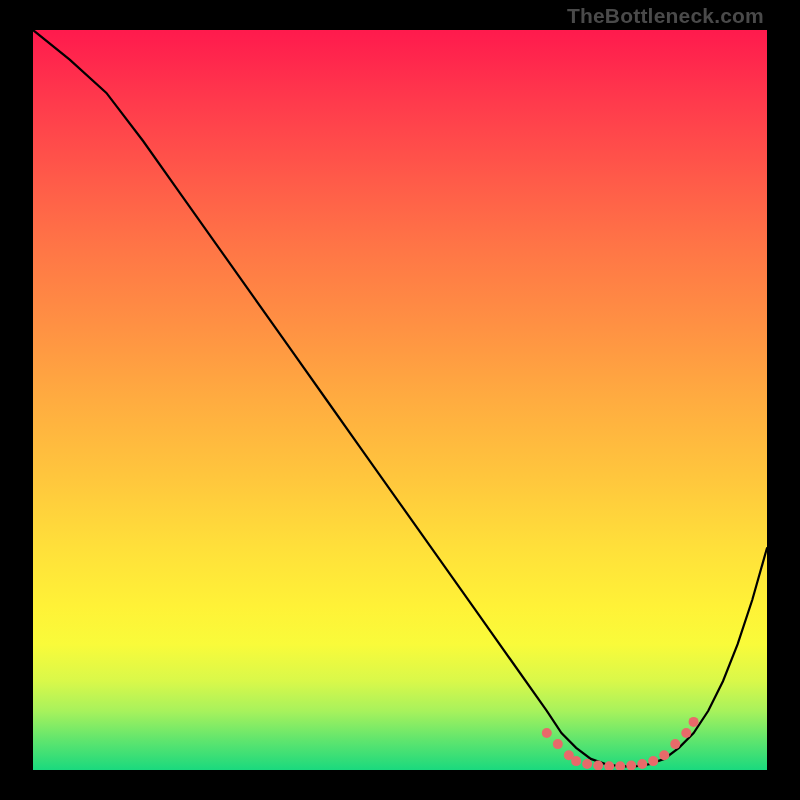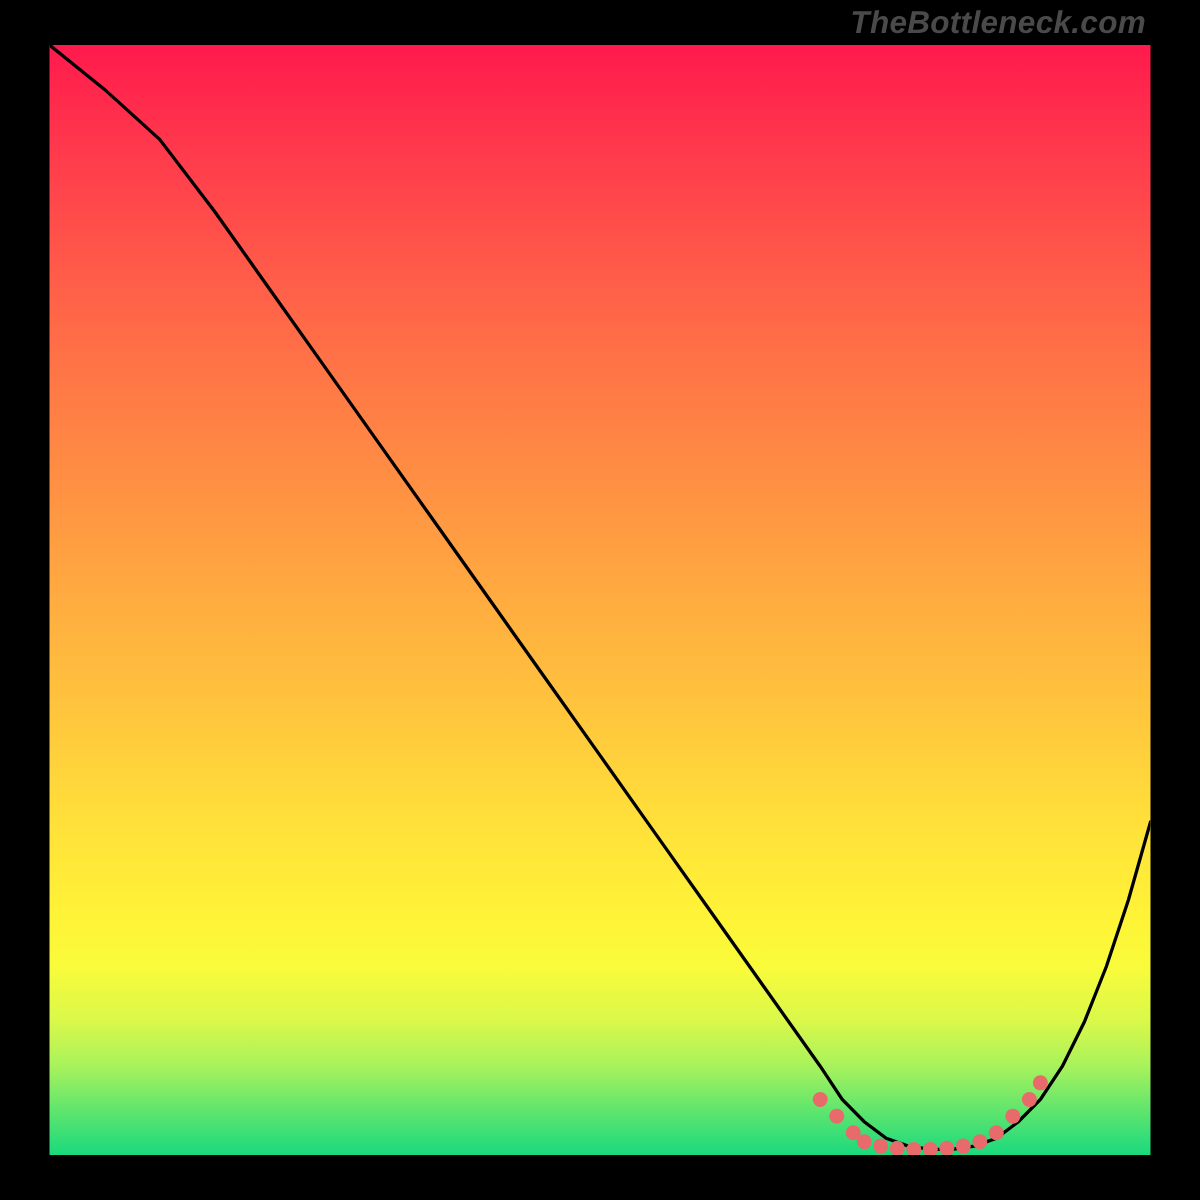--- a/index.html
+++ b/index.html
@@ -9,21 +9,20 @@
     height: 800px;
     background: #000;
     font-family: Arial, Helvetica, sans-serif;
     overflow: hidden;
   }
   .stage {
     position: relative;
     width: 800px;
     height: 800px;
     background: #000;
-    font-style: italic;
   }
   .plot {
     position: absolute;
     left: 33px;
     top: 30px;
     width: 734px;
     height: 740px;
     
     background: linear-gradient(
       to bottom,

